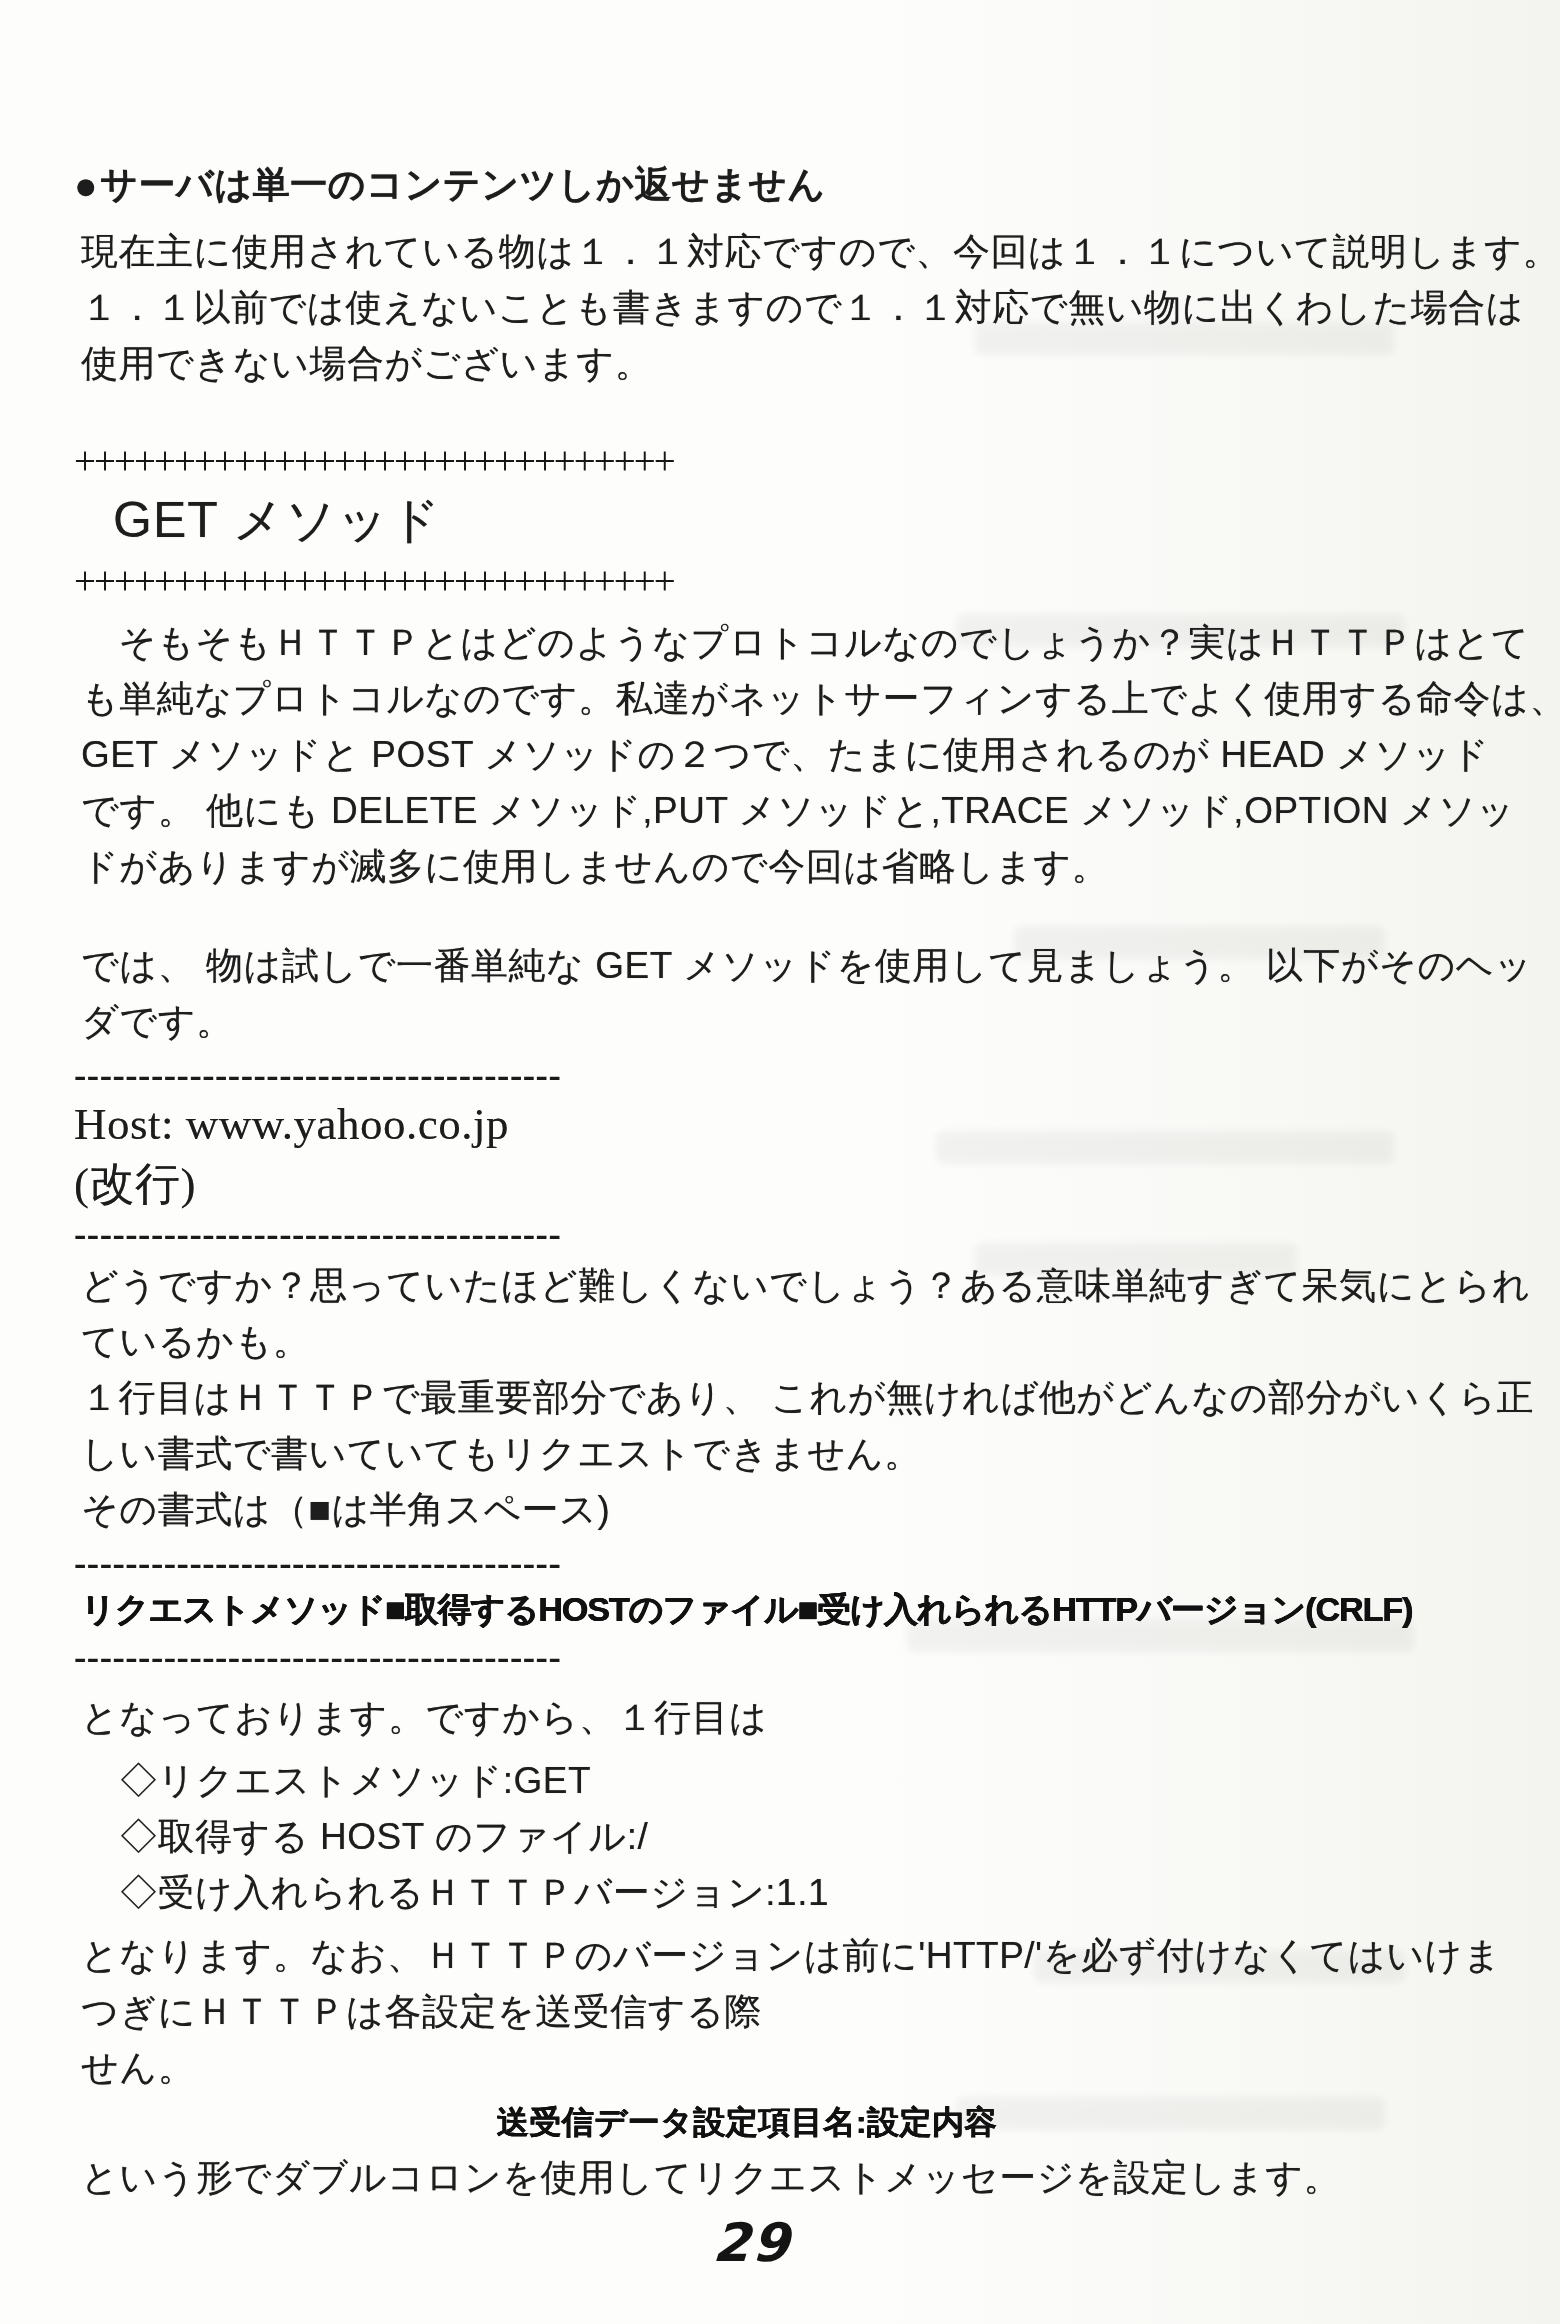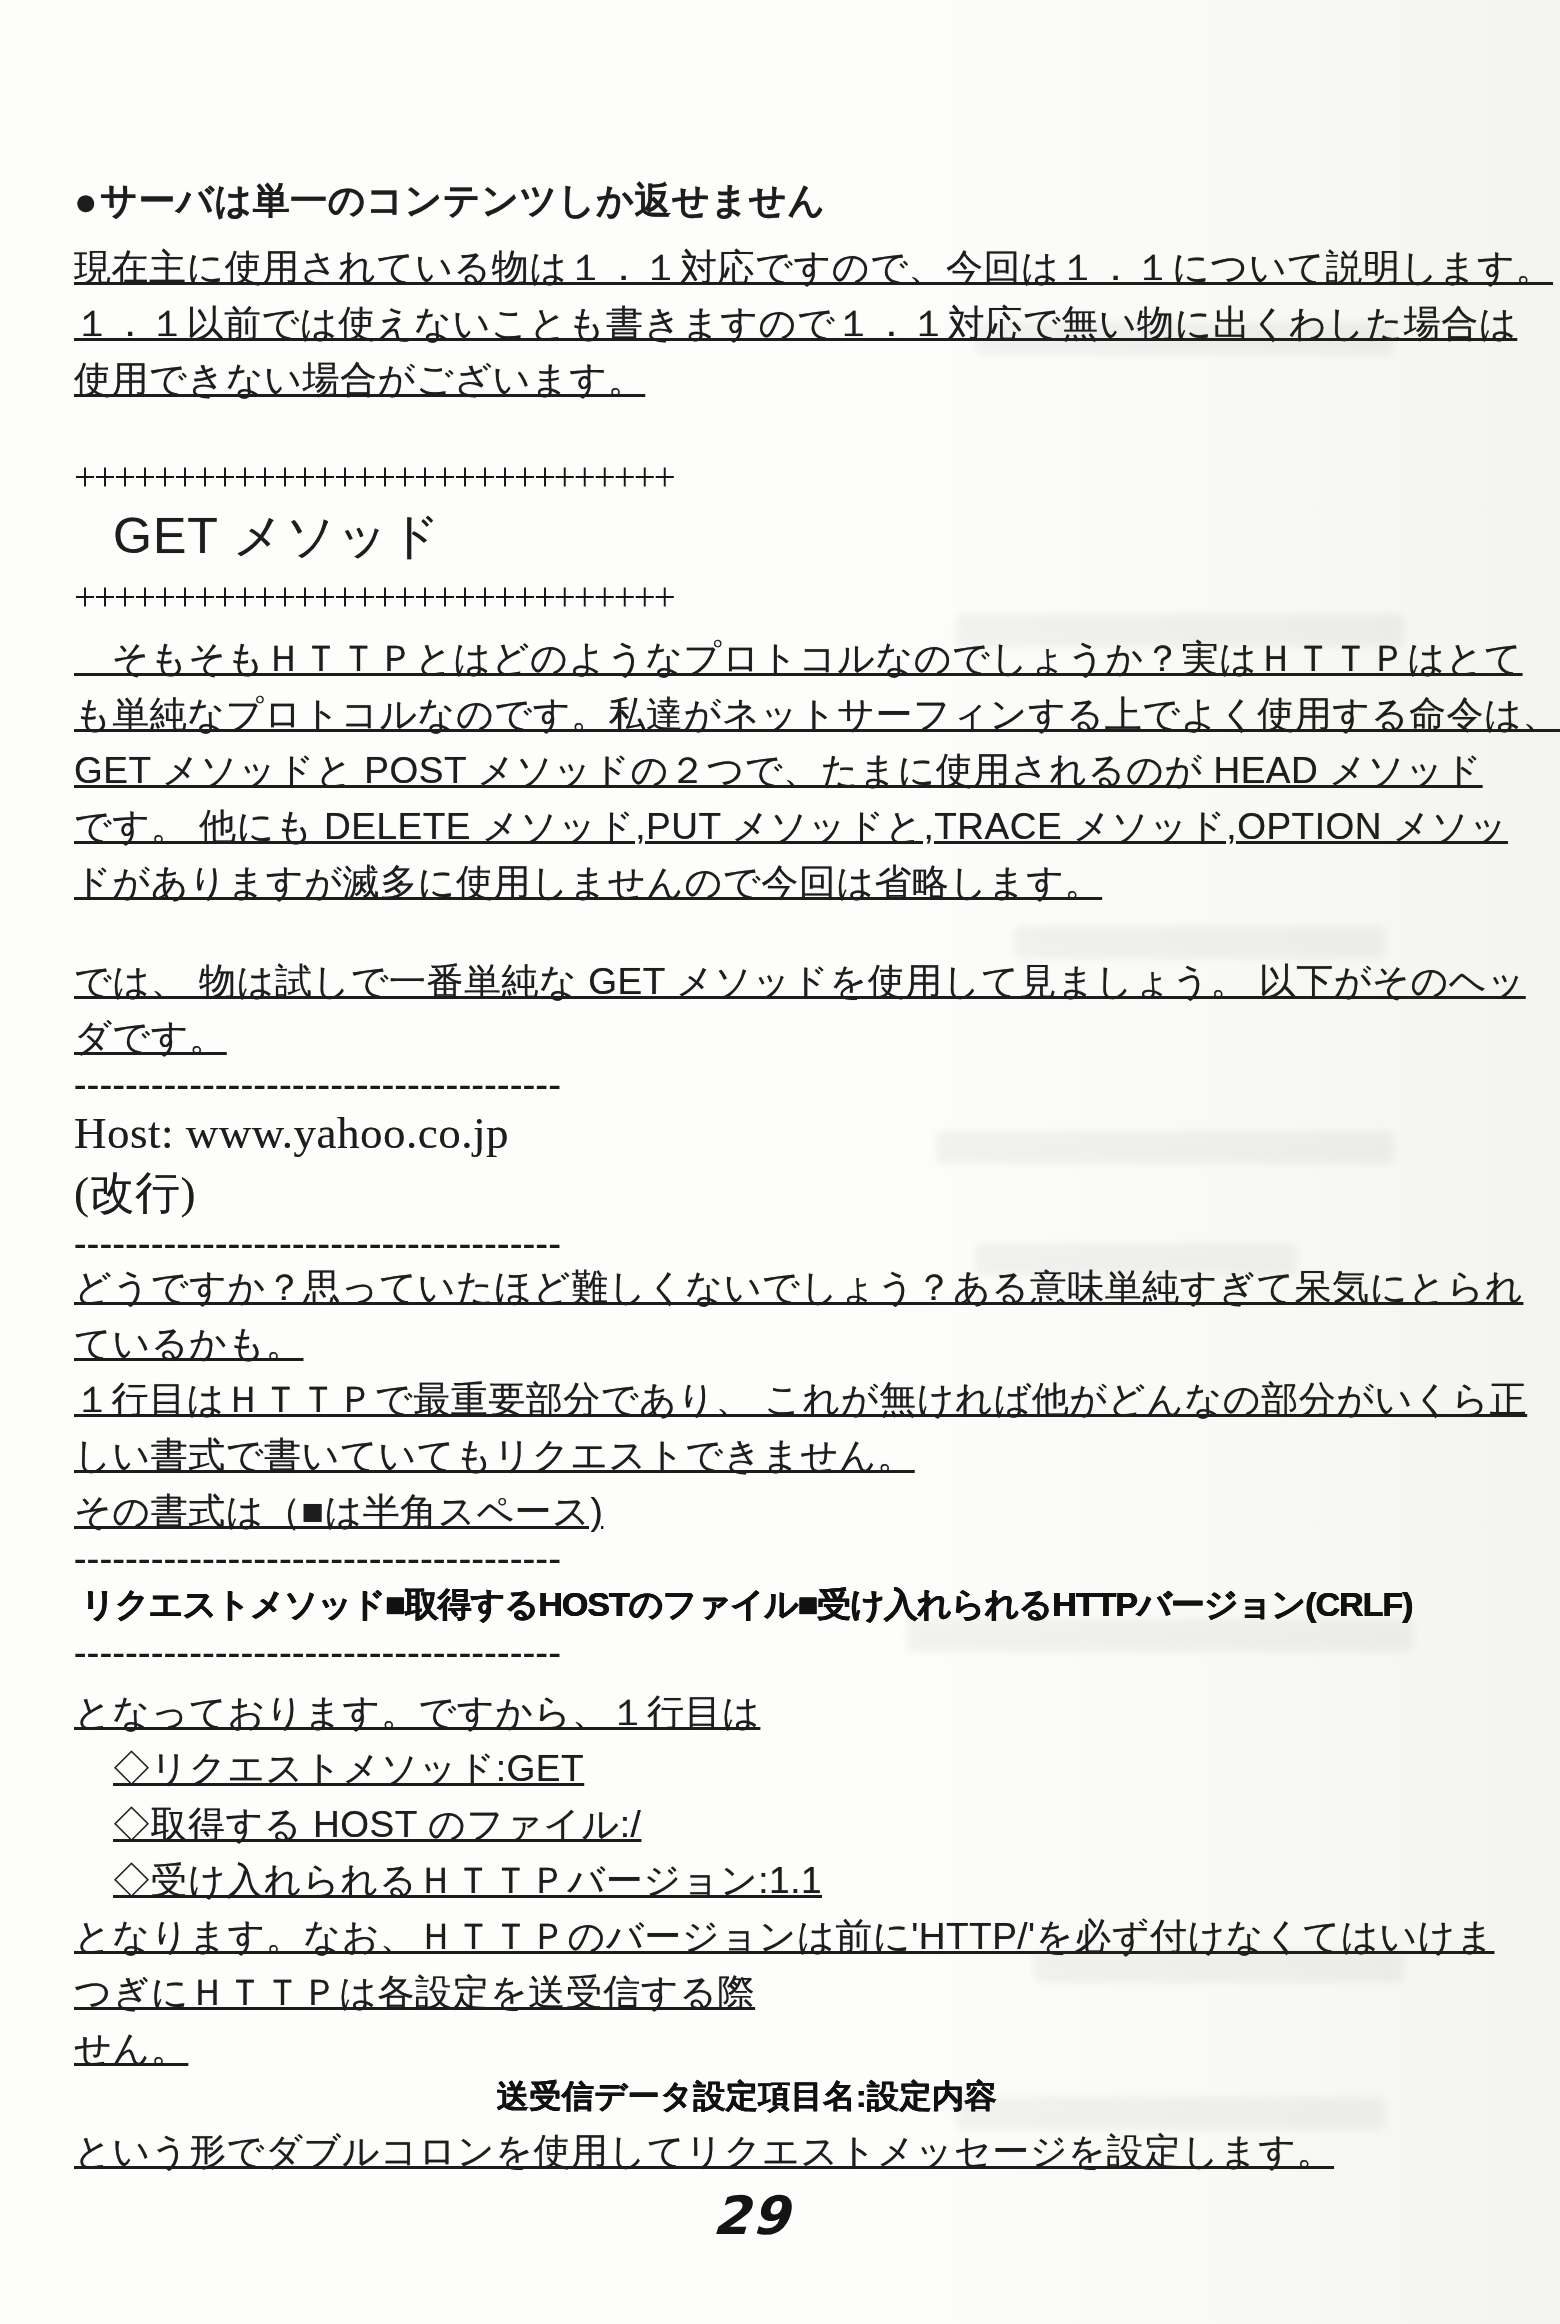--- a/index.html
+++ b/index.html
@@ -6,33 +6,32 @@
   .page{
     position:relative;
     width:1560px;height:2324px;
     margin:0 auto;
     background:linear-gradient(90deg,#fdfdfc 0%,#fdfdfc 55%,#f8f8f5 82%,#f3f3ef 100%);
     font-family:"Liberation Sans",sans-serif;
     color:#1d1d1d;
     overflow:hidden;
   }
   .content{
-    position:absolute;left:74px;top:172px;width:1434px;
+    position:absolute;left:74px;top:156px;width:1434px;
   }
   .line{display:block;white-space:nowrap;}
   .heading{
     font-size:37px;line-height:57px;font-weight:bold;
     letter-spacing:0.5px;margin-bottom:9.8px;white-space:nowrap;
     text-shadow:0 0 0.7px rgba(0,0,0,.6);
   }
   .heading .bullet{font-size:39px;vertical-align:-2px;margin-right:2px;}
   .para{
-    margin:0;font-size:37px;line-height:56px;letter-spacing:0.5px;
+    margin:7px;font-size:37px;line-height:56px;letter-spacing:0.5px;
     text-shadow:0 0 0.7px rgba(0,0,0,.55);
-    text-decoration:underline;
   }
   .plusline{
     font-family:"Liberation Serif",serif;
     font-size:39px;line-height:51px;letter-spacing:-2px;
     margin-top:43px;white-space:nowrap;color:#161616;
   }
   .plusline.second{margin-top:5.9px;}
   .sec-title{
     font-size:50px;line-height:57px;margin:5.9px 0 0 39px;
     letter-spacing:1px;white-space:nowrap;

